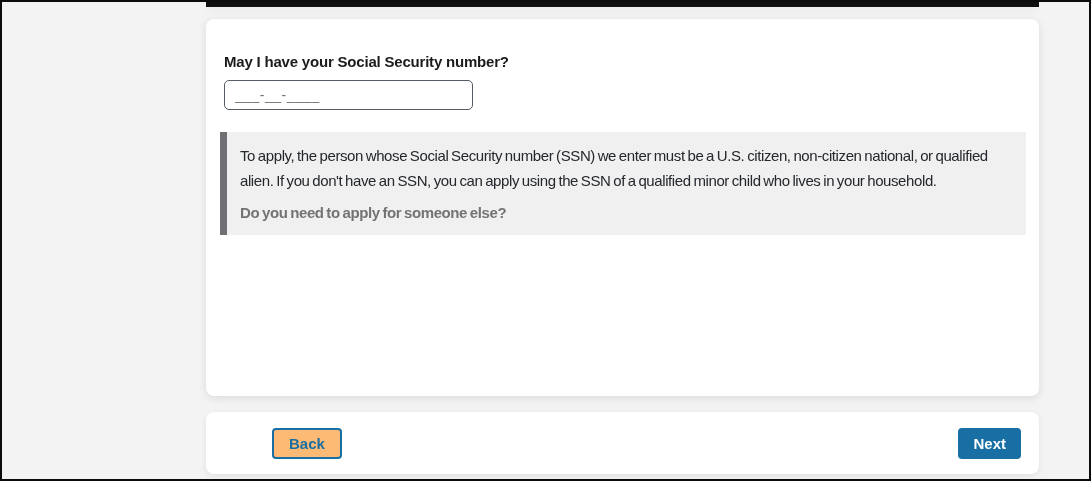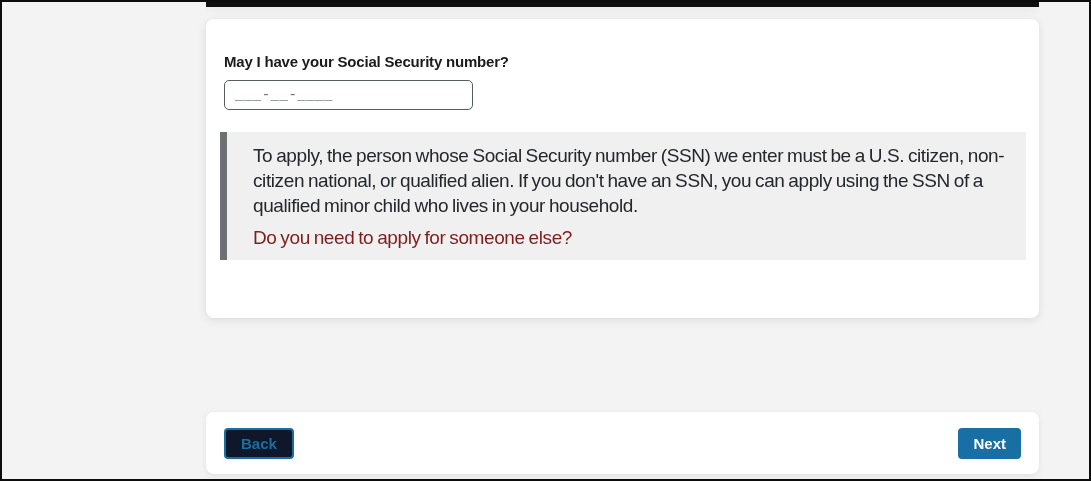--- a/index.html
+++ b/index.html
@@ -14,82 +14,83 @@
     position: absolute; inset: 0;
     border: 2px solid #0c0c0c;
   }
   .top-strip {
     position: absolute; left: 204px; top: 0; width: 833px; height: 5px;
     background: #101010;
     box-shadow: 0 5px 7px -2px rgba(0,0,0,0.18);
     z-index: 2;
   }
   .main-card {
-    position: absolute; left: 204px; top: 17px; width: 833px; height: 299px;
+    position: absolute; left: 204px; top: 17px; width: 833px; height: 377px;
     background: #ffffff;
     border-radius: 8px;
     box-shadow: 0 2px 8px rgba(0,0,0,0.10);
     z-index: 1;
   }
   .question-label {
     display: block;
     margin: 34px 16px 10px 18px;
     font-size: 15px; font-weight: bold; color: #1b1b1b;
     letter-spacing: -0.2px;
   }
   .ssn-input {
     display: block;
     margin-left: 18px;
     width: 249px; height: 30px;
     border: 1px solid #565c65;
     border-radius: 5px;
     padding: 0 10px;
-    font-family: Liberation Mono, monospace;
+    font-family: Liberation Sans, sans-serif;
     font-size: 14px; color: #3d4551;
     background: #fff;
     outline: none;
   }
   .ssn-input::placeholder { color: #71767a; opacity: 1; letter-spacing: 0.5px; }
   .info-box {
     margin: 22px 0 0 14px;
     width: 806px;
     background: #f0f0f0;
     border-left: 7px solid #6e7073;
     padding: 11px 16px 10px 13px;
   }
   .info-box p {
-    font-size: 19px;
+    font-size: 15px;
     line-height: 25px;
     letter-spacing: -0.4px;
     word-spacing: -1px;
     color: #24272c;
-    margin: 0 0 7px 13px;
+    margin: 0 0 7px 0;
   }
   .info-box p:last-child { margin-bottom: 0; }
-  .info-box p.bold { font-weight: normal; color: #7f1d1d; }
+  .info-box p.bold { font-weight: bold; color: #737373; }
   .footer-card {
     position: absolute; left: 204px; top: 410px; width: 833px; height: 62px;
     background: #ffffff;
     border-radius: 8px;
     box-shadow: 0 2px 6px rgba(0,0,0,0.08);
     display: flex; align-items: center; justify-content: space-between;
     padding: 0 18px;
   }
   .btn {
     font-family: "Liberation Sans", sans-serif;
     font-size: 15px; font-weight: bold;
     border-radius: 4px;
     cursor: pointer;
     height: 31px;
   }
   .btn-outline {
-    background: #0f172a;
+    background: #fdba74;
     border: 2px solid #176fa3;
     color: #176fa3;
     padding: 0 15px;
+    margin-left: 48px;
   }
   .btn-primary {
     background: #176fa3;
     border: 2px solid #176fa3;
     color: #ffffff;
     padding: 0 13px;
   }
 </style>
 </head>
 <body>

